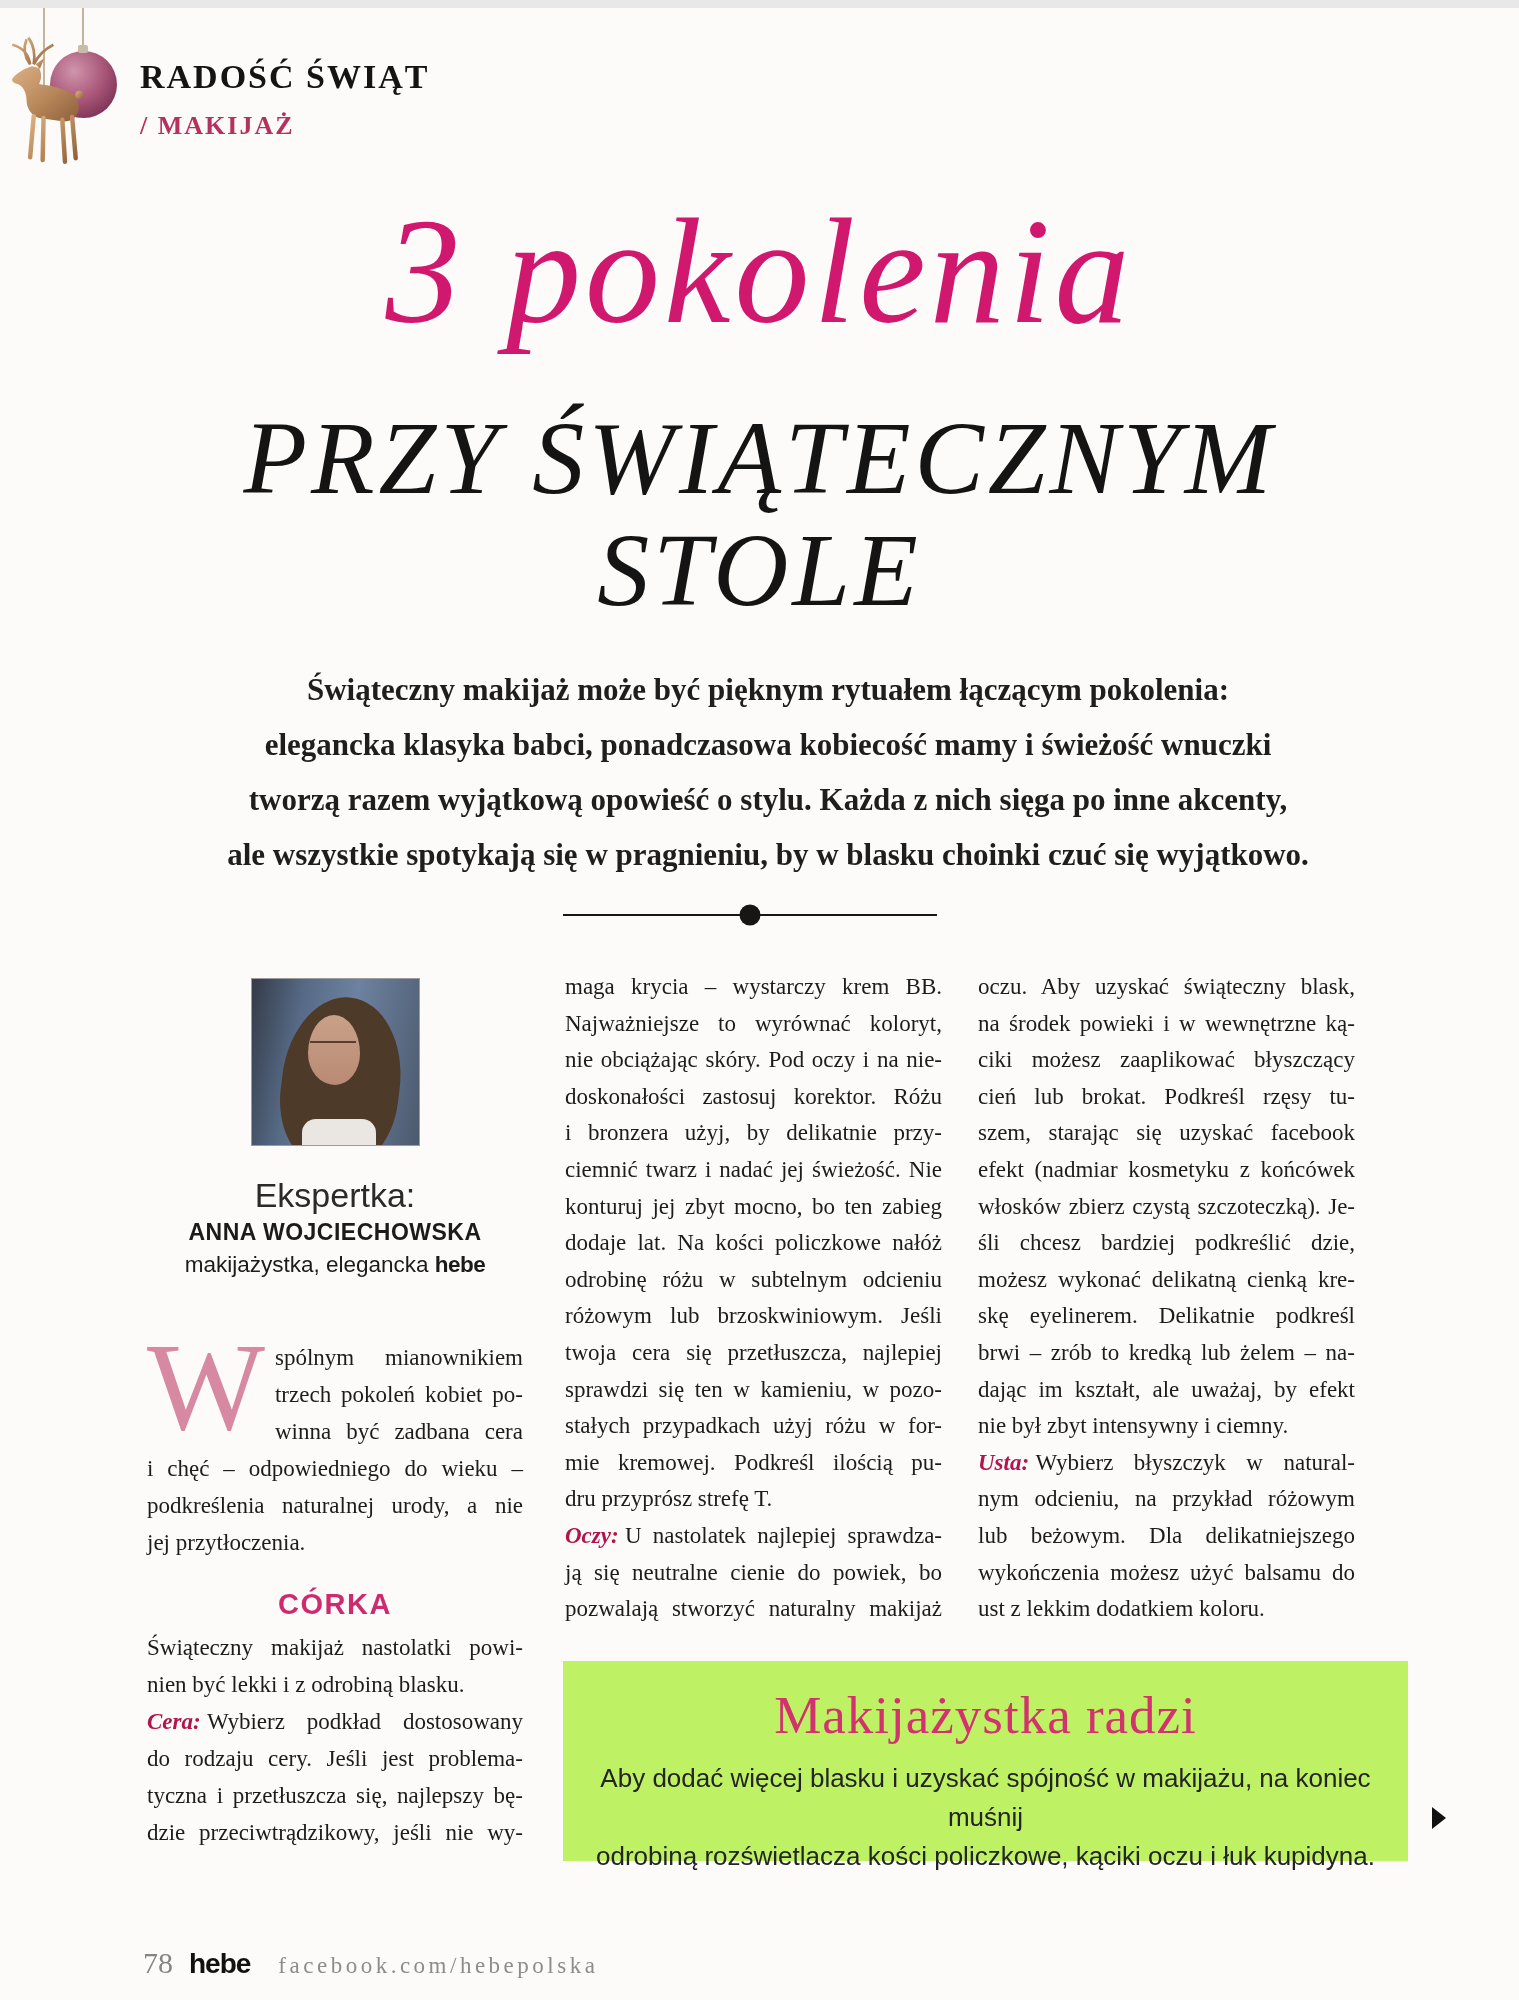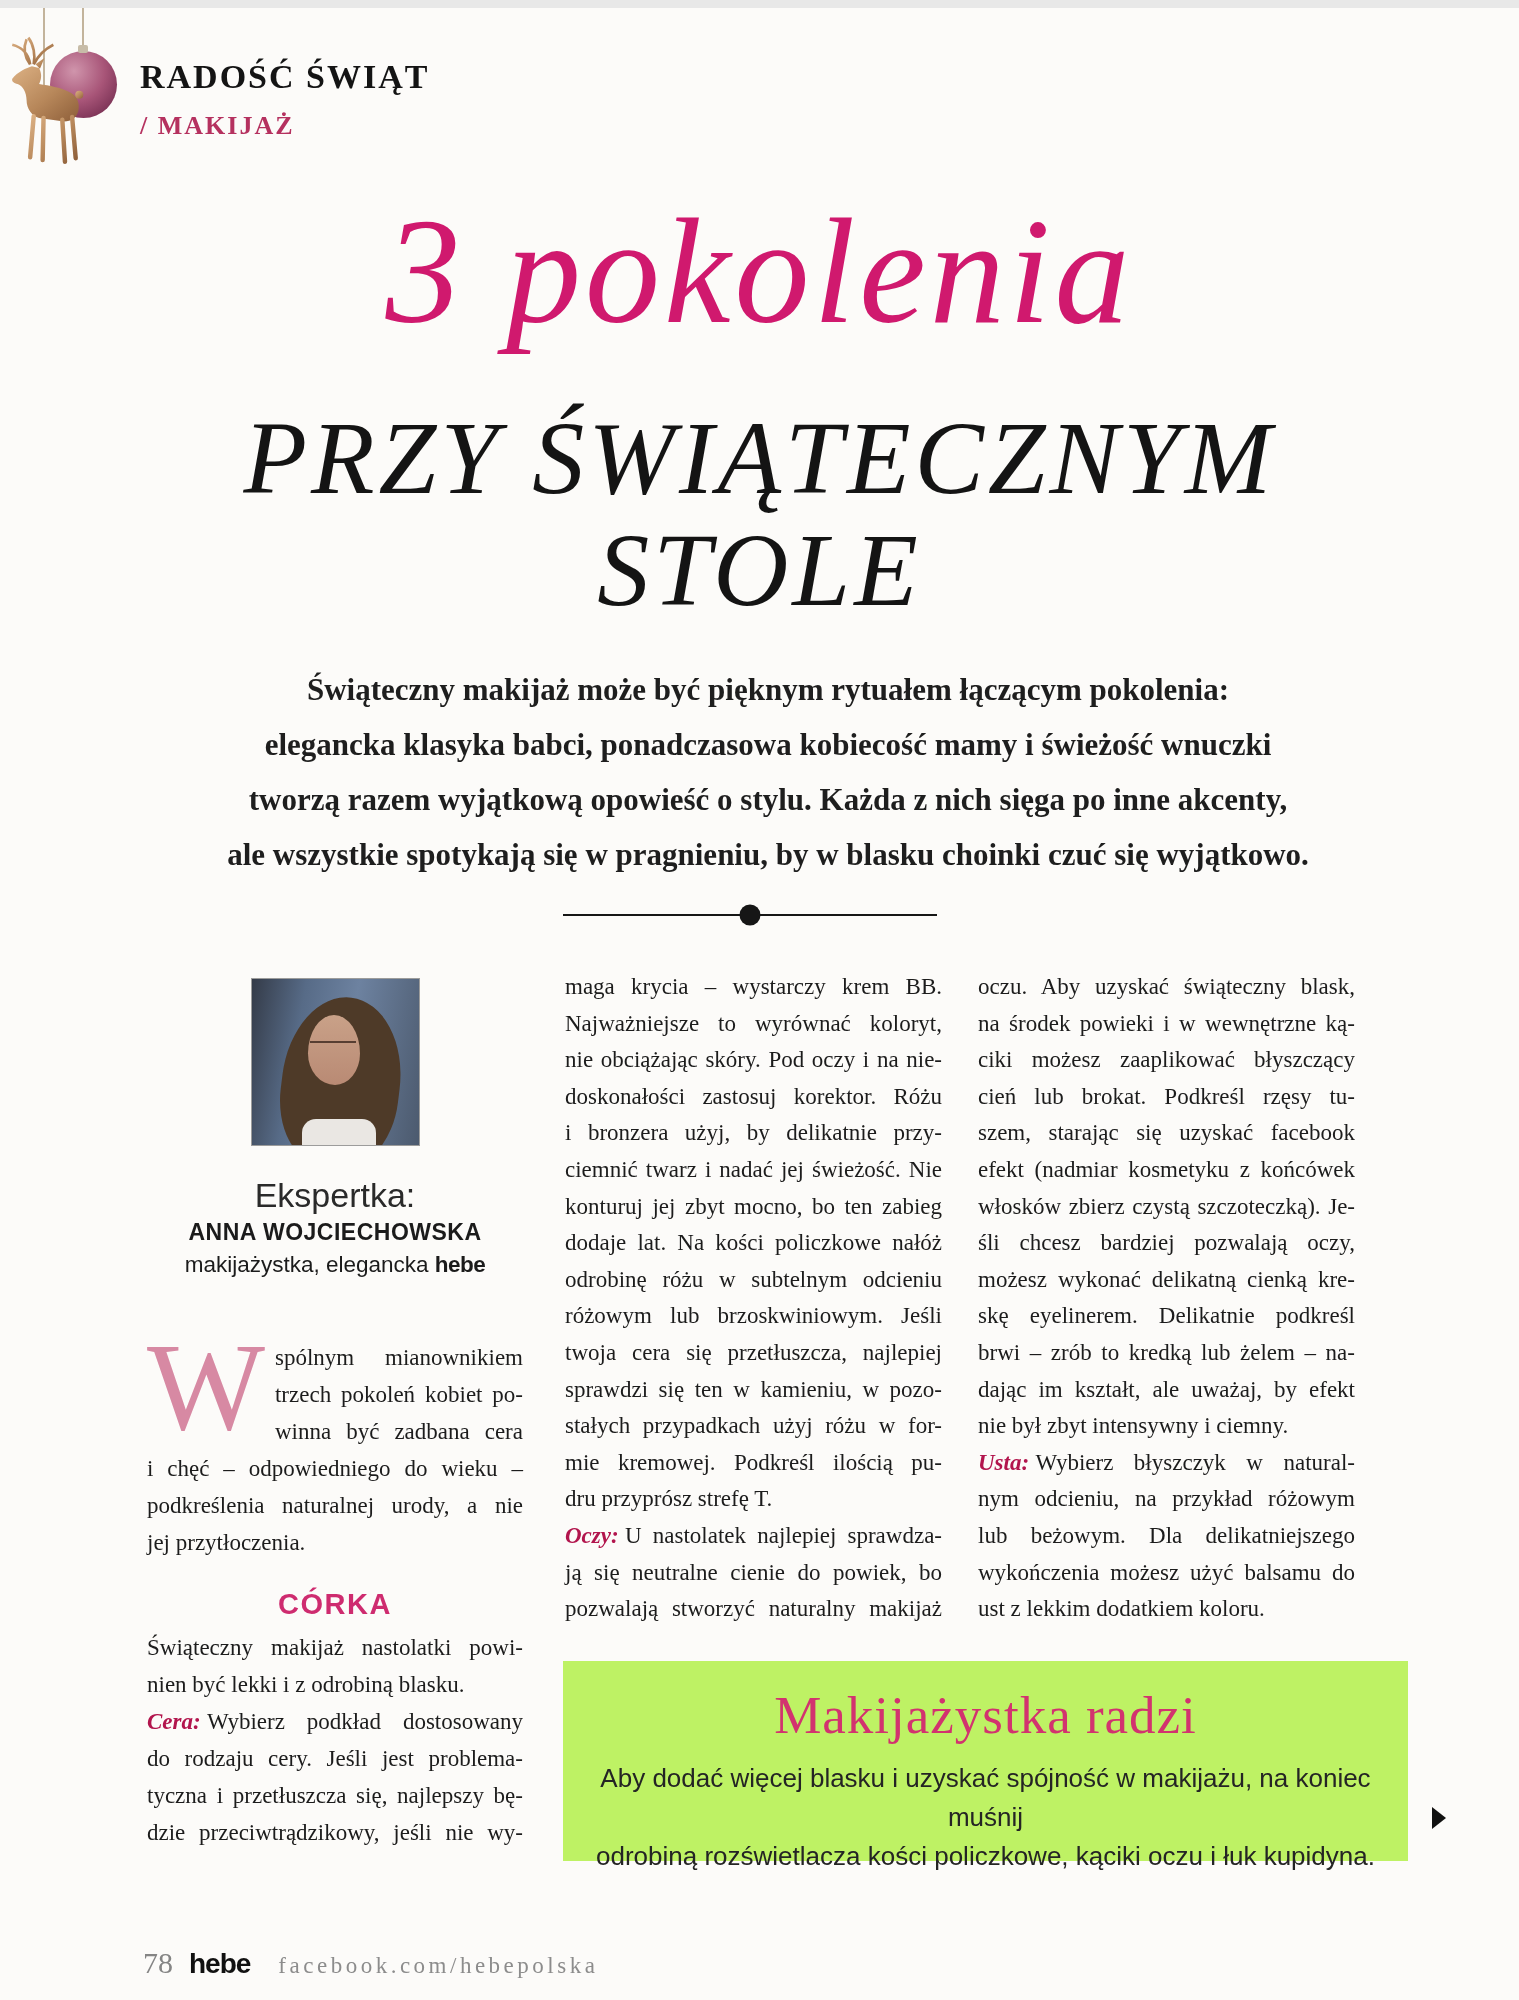--- a/index.html
+++ b/index.html
@@ -238,21 +238,21 @@
       <div class="bodyline"><span>ciki możesz zaaplikować błyszczący</span></div>
 
       <div class="bodyline"><span>cień lub brokat. Podkreśl rzęsy tu-</span></div>
 
       <div class="bodyline"><span>szem, starając się uzyskać facebook</span></div>
 
       <div class="bodyline"><span>efekt (nadmiar kosmetyku z końcówek</span></div>
 
       <div class="bodyline"><span>włosków zbierz czystą szczoteczką). Je-</span></div>
 
-      <div class="bodyline"><span>śli chcesz bardziej pozwalają oczy,</span></div>
+      <div class="bodyline"><span>śli chcesz bardziej podkreślić dzie,</span></div>
 
       <div class="bodyline"><span>możesz wykonać delikatną cienką kre-</span></div>
 
       <div class="bodyline"><span>skę eyelinerem. Delikatnie podkreśl</span></div>
 
       <div class="bodyline"><span>brwi – zrób to kredką lub żelem – na-</span></div>
 
       <div class="bodyline"><span>dając im kształt, ale uważaj, by efekt</span></div>
 
       <div class="bodyline endl"><span>nie był zbyt intensywny i ciemny.</span></div>

